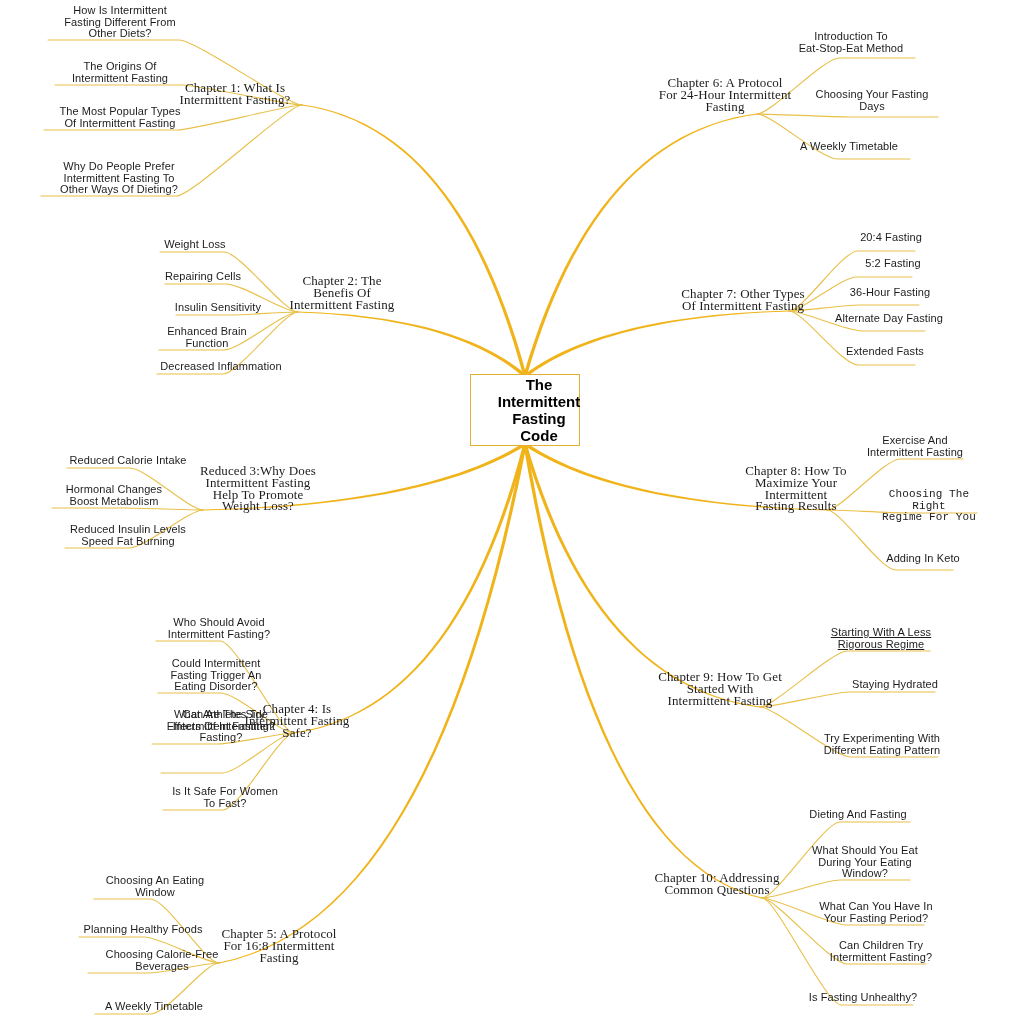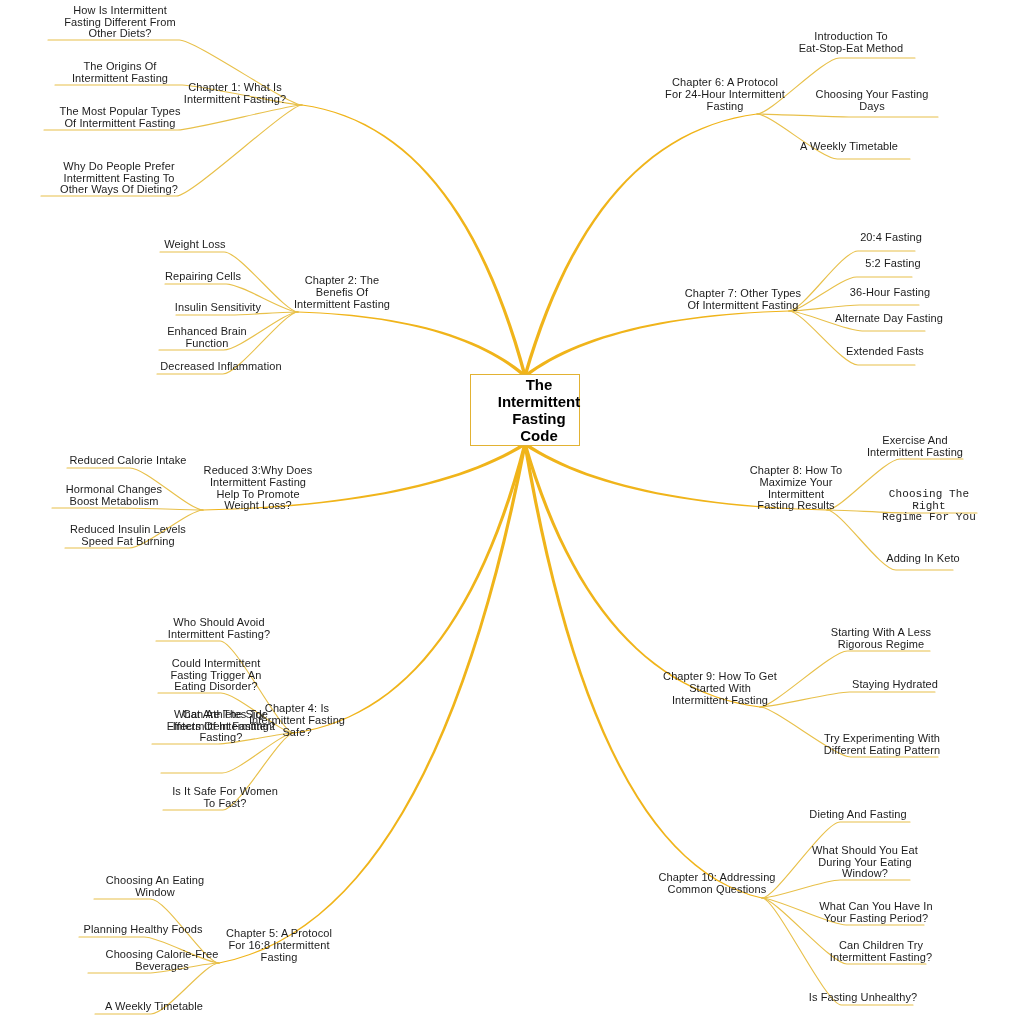--- a/index.html
+++ b/index.html
@@ -11,22 +11,23 @@
   .node-label{
     position:absolute;
     color:#1c1c1c;
     font-size:9.5px;
     line-height:11.5px;
     text-align:center;
     white-space:pre-line;
     letter-spacing:.1px;
   }
   .chapter-label{
-    font-size:11px;
+    font-size:13px;
     line-height:11.8px;
+    font-family:Liberation Serif, serif;
   }
   .leaf-label{
     font-size:11px;
     line-height:11.5px;
   }
   #central-node{
     position:absolute;
     box-sizing:border-box;
     border:1.3px solid #E2B233;
     background:#ffffff;
@@ -183,21 +184,21 @@
 Intermittent
 Fasting Results</div>
       <div class="node-label leaf-label" style="left: 855px; top: 435px; width: 120px;">Exercise And
 Intermittent Fasting</div>
       <div class="node-label leaf-label" style="left: 870px; top: 489px; width: 118px; font-family: Liberation Mono, monospace;">Choosing The Right
 Regime For You</div>
       <div class="node-label leaf-label" style="left: 880px; top: 553px; width: 86px;">Adding In Keto</div>
       <div class="node-label chapter-label" style="left: 655px; top: 671px; width: 130px;">Chapter 9: How To Get
 Started With
 Intermittent Fasting</div>
-      <div class="node-label leaf-label" style="left: 820px; top: 627px; width: 122px;">Starting With A Less
+      <div class="node-label leaf-label" style="left: 820px; top: 627px; width: 122px; text-decoration: underline;">Starting With A Less
 Rigorous Regime</div>
       <div class="node-label leaf-label" style="left: 845px; top: 679px; width: 100px;">Staying Hydrated</div>
       <div class="node-label leaf-label" style="left: 815px; top: 733px; width: 134px;">Try Experimenting With
 Different Eating Pattern</div>
       <div class="node-label chapter-label" style="left: 650px; top: 872px; width: 134px;">Chapter 10: Addressing
 Common Questions</div>
       <div class="node-label leaf-label" style="left: 800px; top: 809px; width: 116px;">Dieting And Fasting</div>
       <div class="node-label leaf-label" style="left: 805px; top: 845px; width: 120px;">What Should You Eat
 During Your Eating
 Window?</div>

